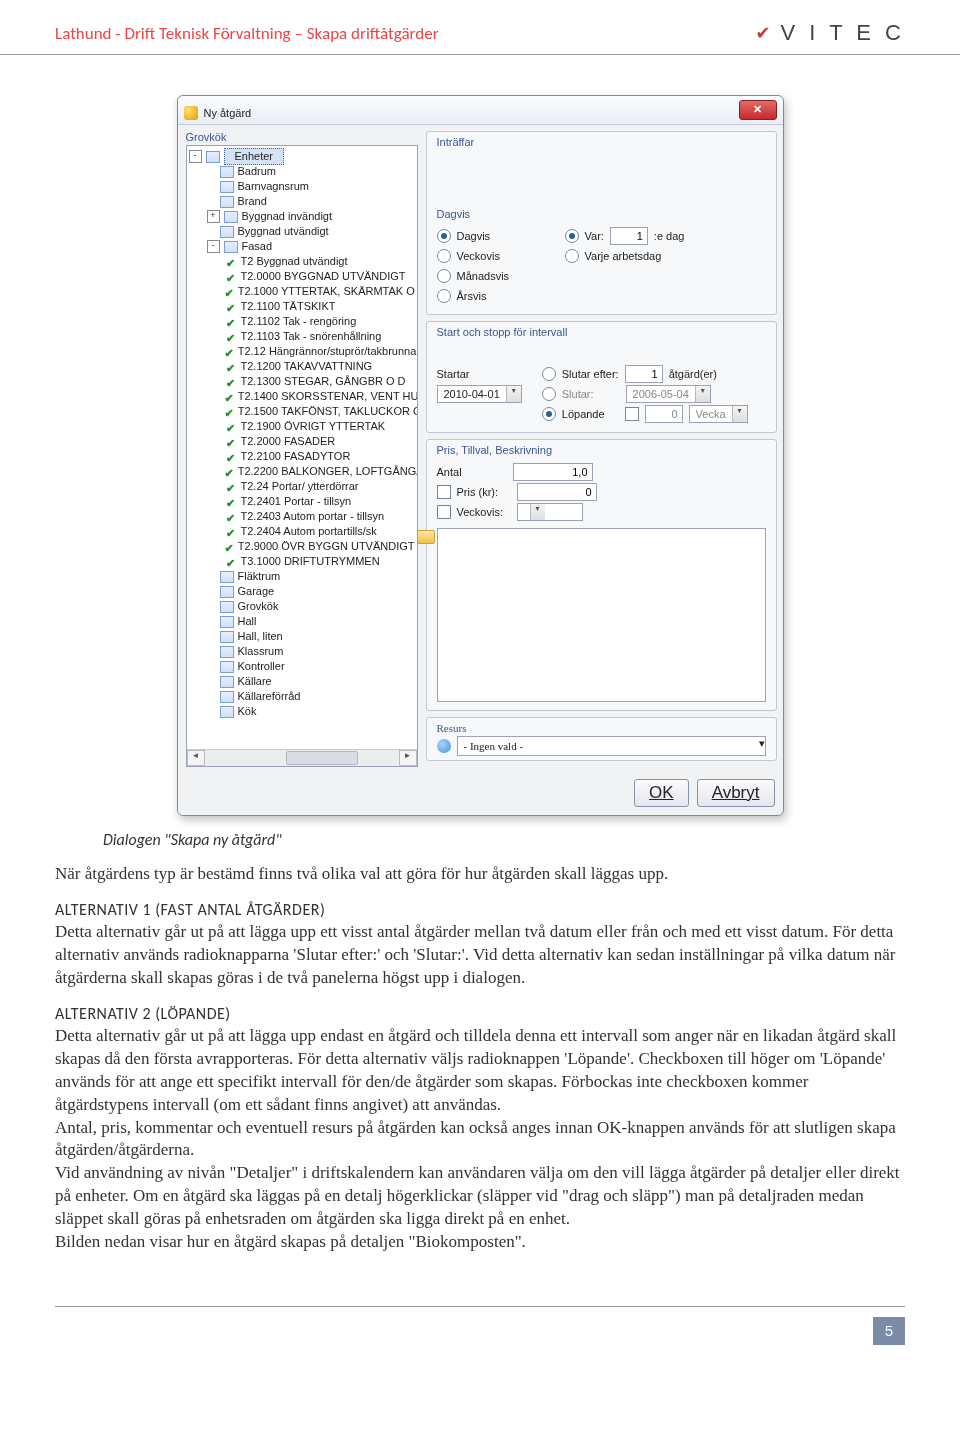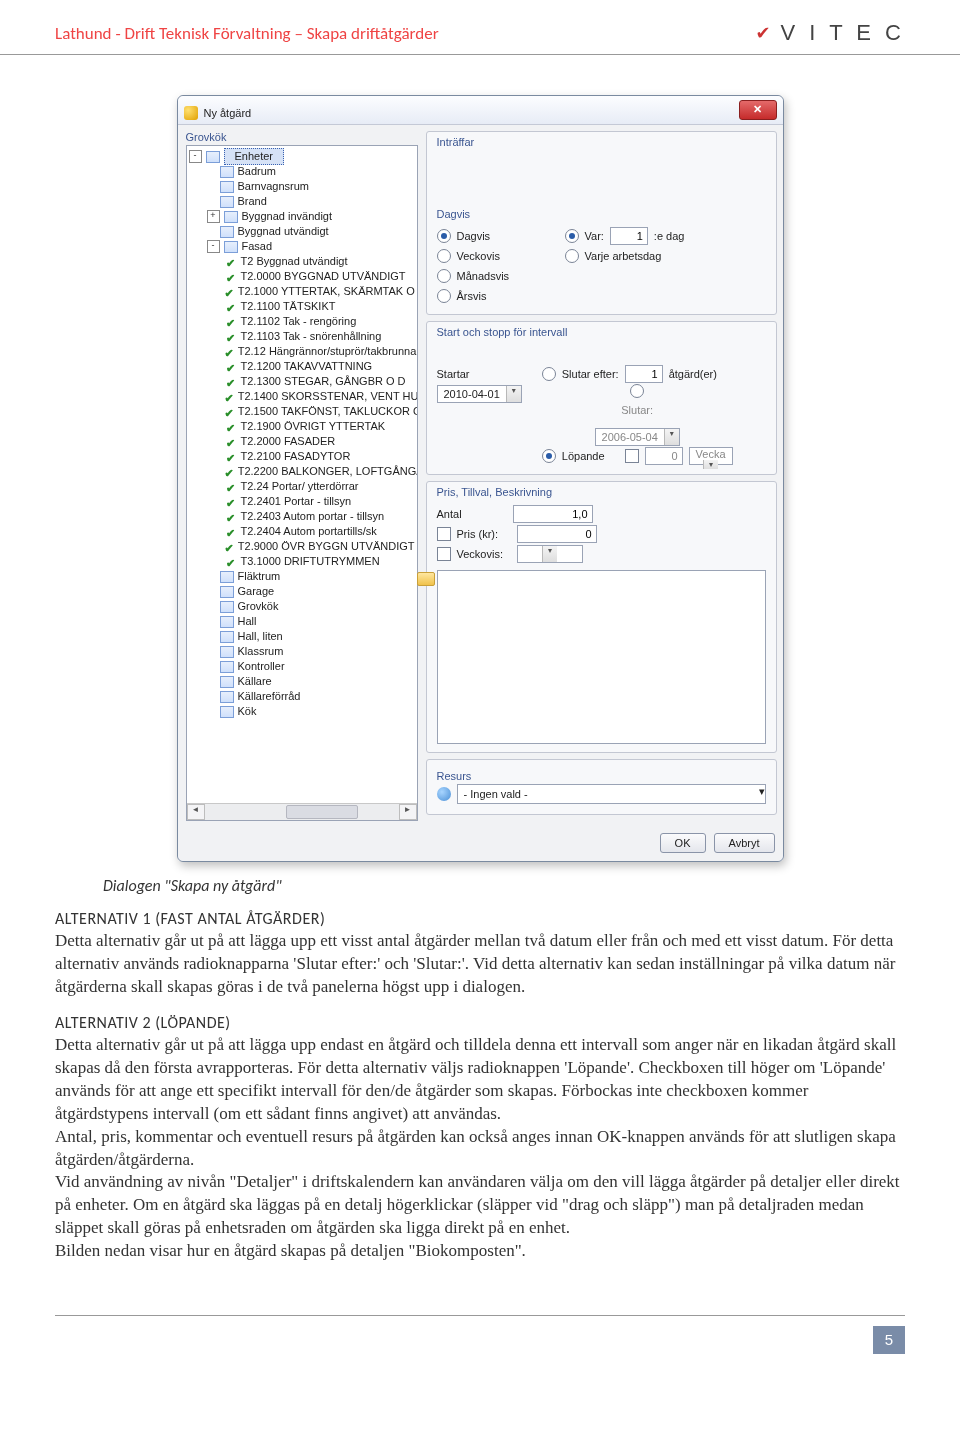--- a/index.html
+++ b/index.html
@@ -255,39 +255,39 @@
   .combo .val { padding: 0 6px; font-size: 11px; }
   .combo .dd {
     width: 14px;
     height: 16px;
     background: linear-gradient(#f4f4f4,#dedede);
     border-left: 1px solid #b8b8b8;
     text-align: center;
     font-size: 8px;
     color: #555;
   }
-  .disabled { color: #888; flex-direction: column; }
+  .disabled { color: #888; }
   .details-box {
     background: #fff;
     border: 1px solid #9aa3b5;
     height: 172px;
     margin-top: 6px;
     position: relative;
   }
   .folder-icon {
     position: absolute;
     left: -20px;
     top: 2px;
     width: 16px;
     height: 12px;
     background: linear-gradient(#ffe7a0,#f0c24b);
     border: 1px solid #caa038;
     border-radius: 2px;
   }
-  .resurs-group { padding: 10px 10px; }
+  .resurs-group { padding: 4px 10px; font-family: Liberation Serif, serif; }
   .resurs-row { display: flex; align-items: center; gap: 6px; }
   .resurs-combo {
     flex: 1;
     border: 1px solid #9aa3b5;
     background: #fff;
     height: 18px;
     display: flex;
     align-items: center;
     justify-content: space-between;
     padding-left: 6px;
@@ -298,21 +298,22 @@
     gap: 8px;
     padding: 8px;
     background: #f1f2f4;
     border-radius: 0 0 6px 6px;
   }
   .btn {
     border: 1px solid #8a94a8;
     background: linear-gradient(#fbfbfc,#e4e6ec);
     border-radius: 3px;
     padding: 3px 14px;
-    font-size: 11px;
+    font-size: 17px;
+    text-decoration: underline;
   }
   .caption {
     font-style: italic;
     font-family: 'Gill Sans','Gill Sans MT',Calibri,sans-serif;
     font-size: 16px;
     margin: 4px 0 14px 48px;
     color: #333;
   }
   .body-text {
     font-size: 17px;
@@ -558,20 +559,21 @@
 
       <div class="footer-btns">
         <div class="btn">OK</div>
         <div class="btn">Avbryt</div>
       </div>
     </div>
   </div>
 
   <p class="caption">Dialogen "Skapa ny åtgärd"</p>
 
+  <p class="body-text">När åtgärdens typ är bestämd finns två olika val att göra för hur åtgärden skall läggas upp.</p>
 
   <div class="section-heading">ALTERNATIV 1 (FAST ANTAL ÅTGÄRDER)</div>
   <p class="body-text">Detta alternativ går ut på att lägga upp ett visst antal åtgärder mellan två datum eller från och med ett visst datum. För detta alternativ används radioknapparna 'Slutar efter:' och 'Slutar:'. Vid detta alternativ kan sedan inställningar på vilka datum när åtgärderna skall skapas göras i de två panelerna högst upp i dialogen.</p>
 
   <div class="section-heading">ALTERNATIV 2 (LÖPANDE)</div>
   <p class="body-text" style="white-space:pre-line;">Detta alternativ går ut på att lägga upp endast en åtgärd och tilldela denna ett intervall som anger när en likadan åtgärd skall skapas då den första avrapporteras. För detta alternativ väljs radioknappen 'Löpande'. Checkboxen till höger om 'Löpande' används för att ange ett specifikt intervall för den/de åtgärder som skapas. Förbockas inte checkboxen kommer åtgärdstypens intervall (om ett sådant finns angivet) att användas.
 Antal, pris, kommentar och eventuell resurs på åtgärden kan också anges innan OK-knappen används för att slutligen skapa åtgärden/åtgärderna.
 Vid användning av nivån "Detaljer" i driftskalendern kan användaren välja om den vill lägga åtgärder på detaljer eller direkt på enheter. Om en åtgärd ska läggas på en detalj högerklickar (släpper vid "drag och släpp") man på detaljraden medan släppet skall göras på enhetsraden om åtgärden ska ligga direkt på en enhet.
 Bilden nedan visar hur en åtgärd skapas på detaljen "Biokomposten".</p>
 

